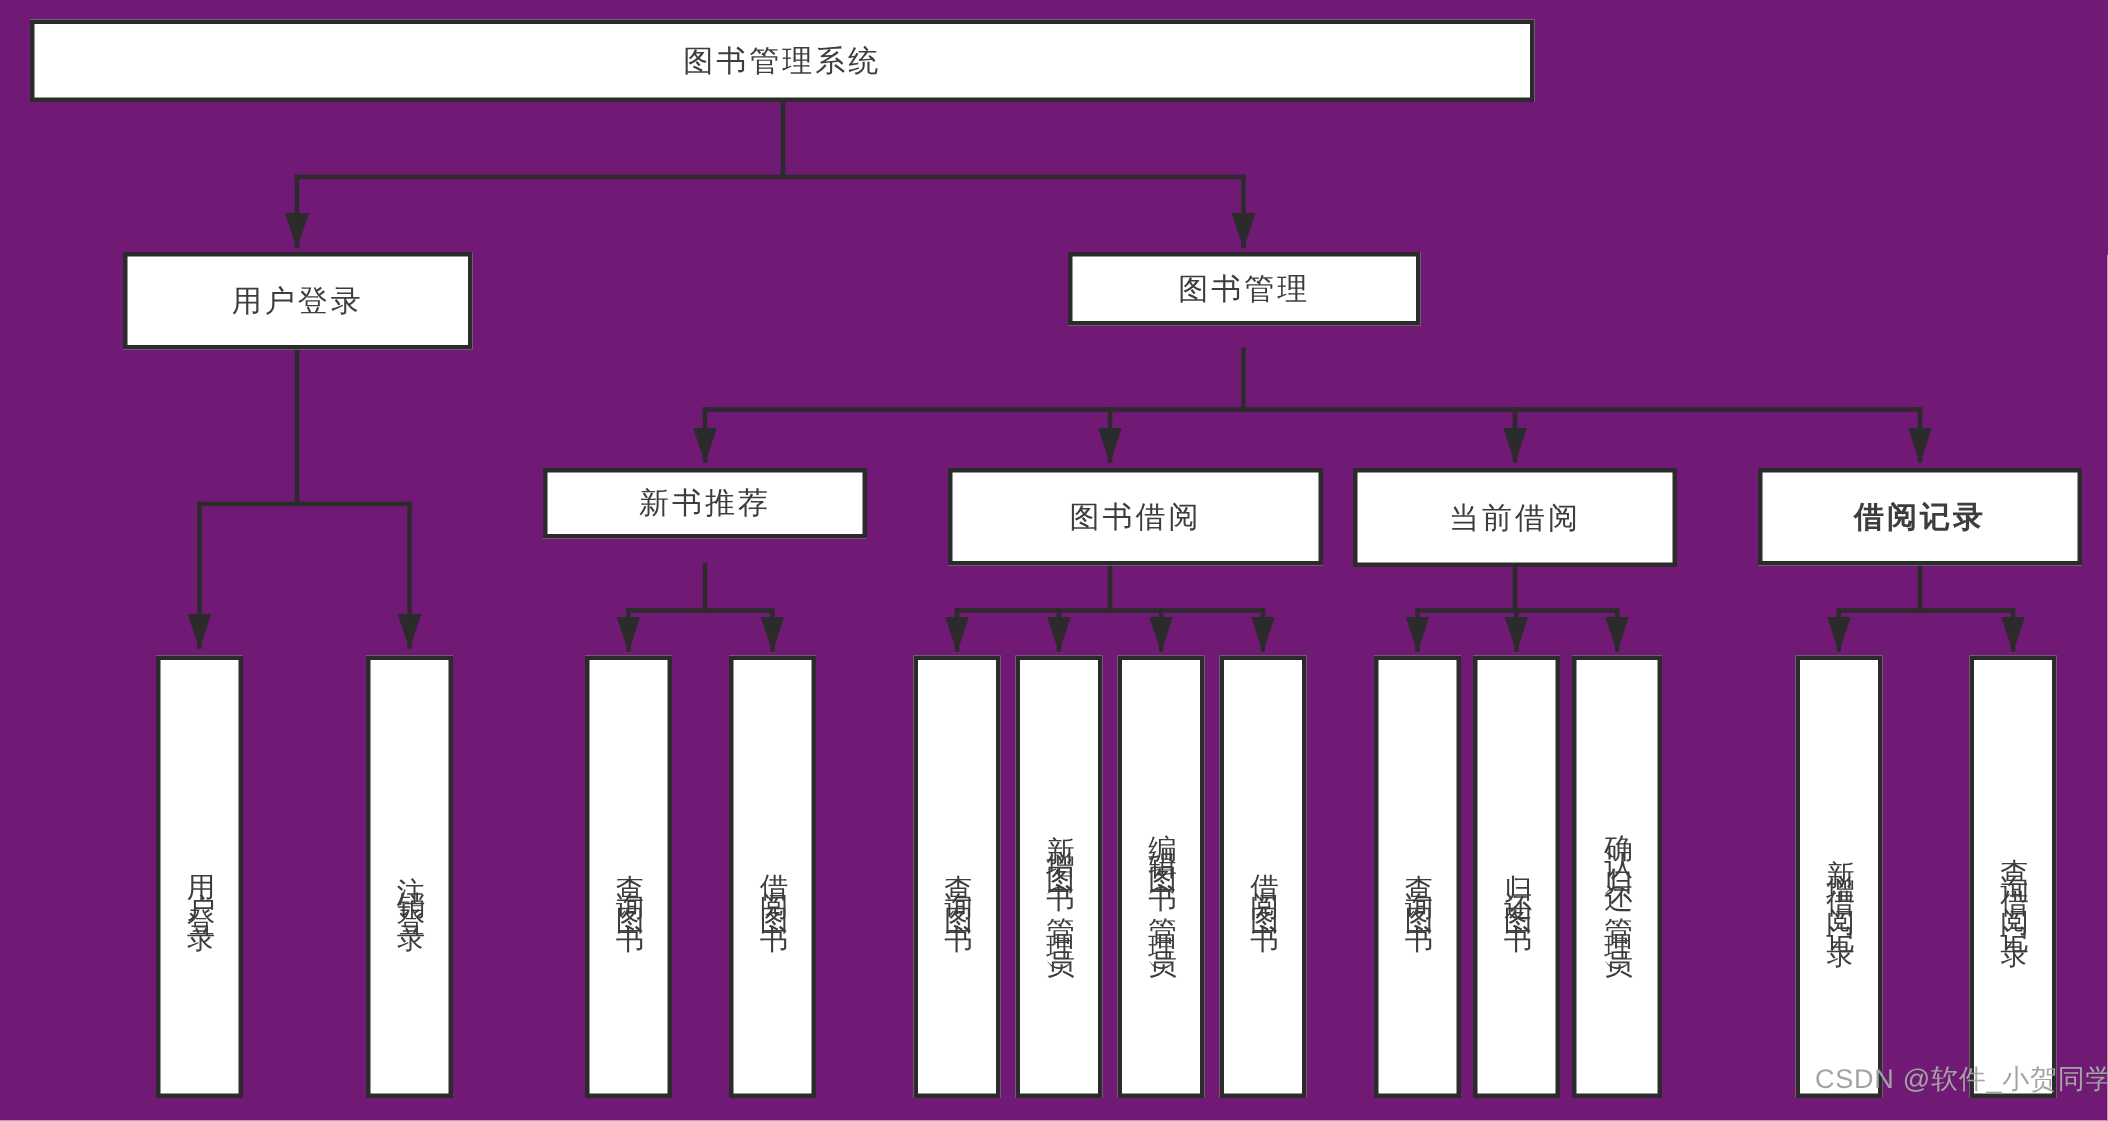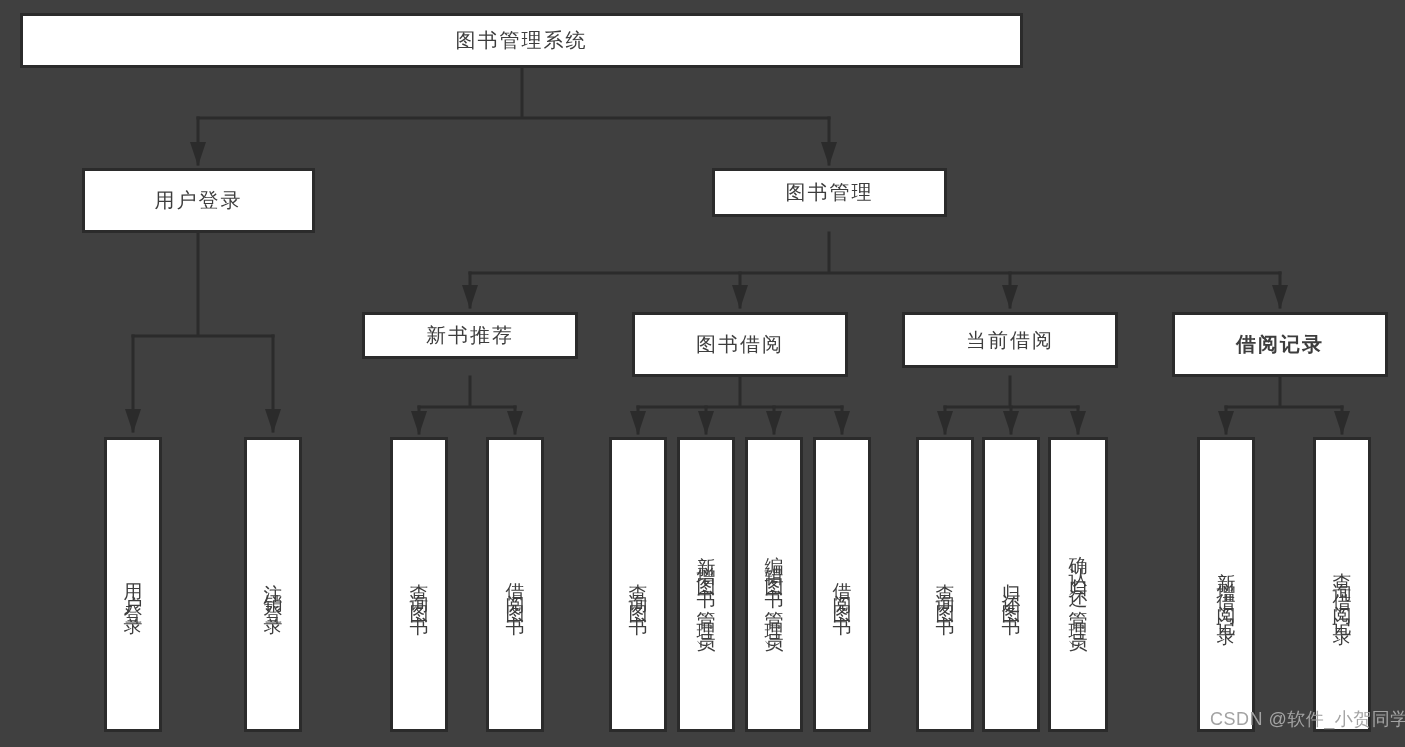--- a/index.html
+++ b/index.html
@@ -1,20 +1,20 @@
 <!DOCTYPE html>
 <html><head>
 <meta charset="utf-8">
 <style>
   html, body { margin: 0; padding: 0; background: #ffffff; }
   .canvas {
     position: relative;
     width: 1405px;
     height: 747px;
-    background: #404040;
+    background: #701a75;
     overflow: hidden;
     font-family: "Liberation Sans", sans-serif;
   }
   .connectors {
     position: absolute;
     left: 0; top: 0;
     width: 1405px; height: 747px;
     z-index: 1;
   }
   .box {
@@ -100,22 +100,22 @@
       <line x1="1342" y1="407" x2="1342" y2="433" marker-end="url(#ah)"></line>
     </g>
   </svg>
 
   <div class="box hbox" style="left:20px; top:13px; width:1003px; height:55px;">图书管理系统</div>
 
   <div class="box hbox" style="left:82px; top:168px; width:233px; height:65px;">用户登录</div>
   <div class="box hbox" style="left:712px; top:168px; width:235px; height:49px;">图书管理</div>
 
   <div class="box hbox" style="left:362px; top:312px; width:216px; height:47px;">新书推荐</div>
-  <div class="box hbox" style="left:632px; top:312px; width:216px; height:65px;">图书借阅</div>
-  <div class="box hbox" style="left:902px; top:312px; width:216px; height:56px;">当前借阅</div>
+  <div class="box hbox" style="left:632px; top:312px; width:250px; height:65px;">图书借阅</div>
+  <div class="box hbox" style="left:902px; top:312px; width:216px; height:66px;">当前借阅</div>
   <div class="box hbox" style="left:1172px; top:312px; width:216px; height:65px;font-weight:bold;">借阅记录</div>
 
   <div class="box vbox" style="left:104px; top:437px; width:58px; height:295px;">
     <span class="vtext">用户登录</span>
   </div>
   <div class="box vbox" style="left:244px; top:437px; width:58px; height:295px;">
     <span class="vtext">注销登录</span>
   </div>
 
   <div class="box vbox" style="left:390px; top:437px; width:58px; height:295px;">

